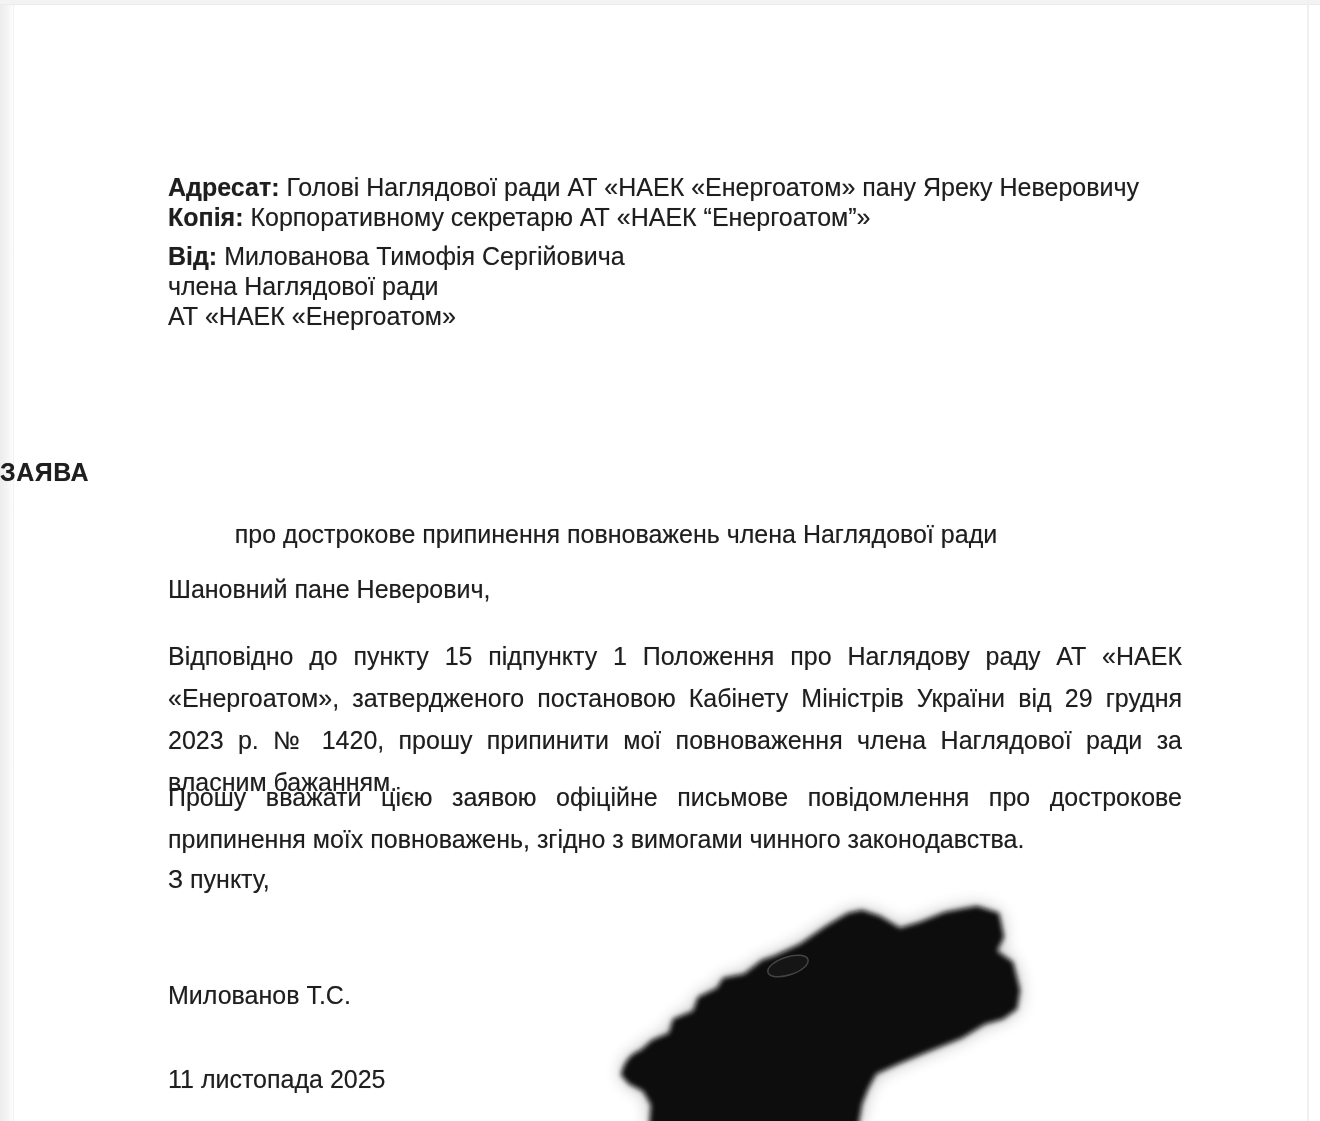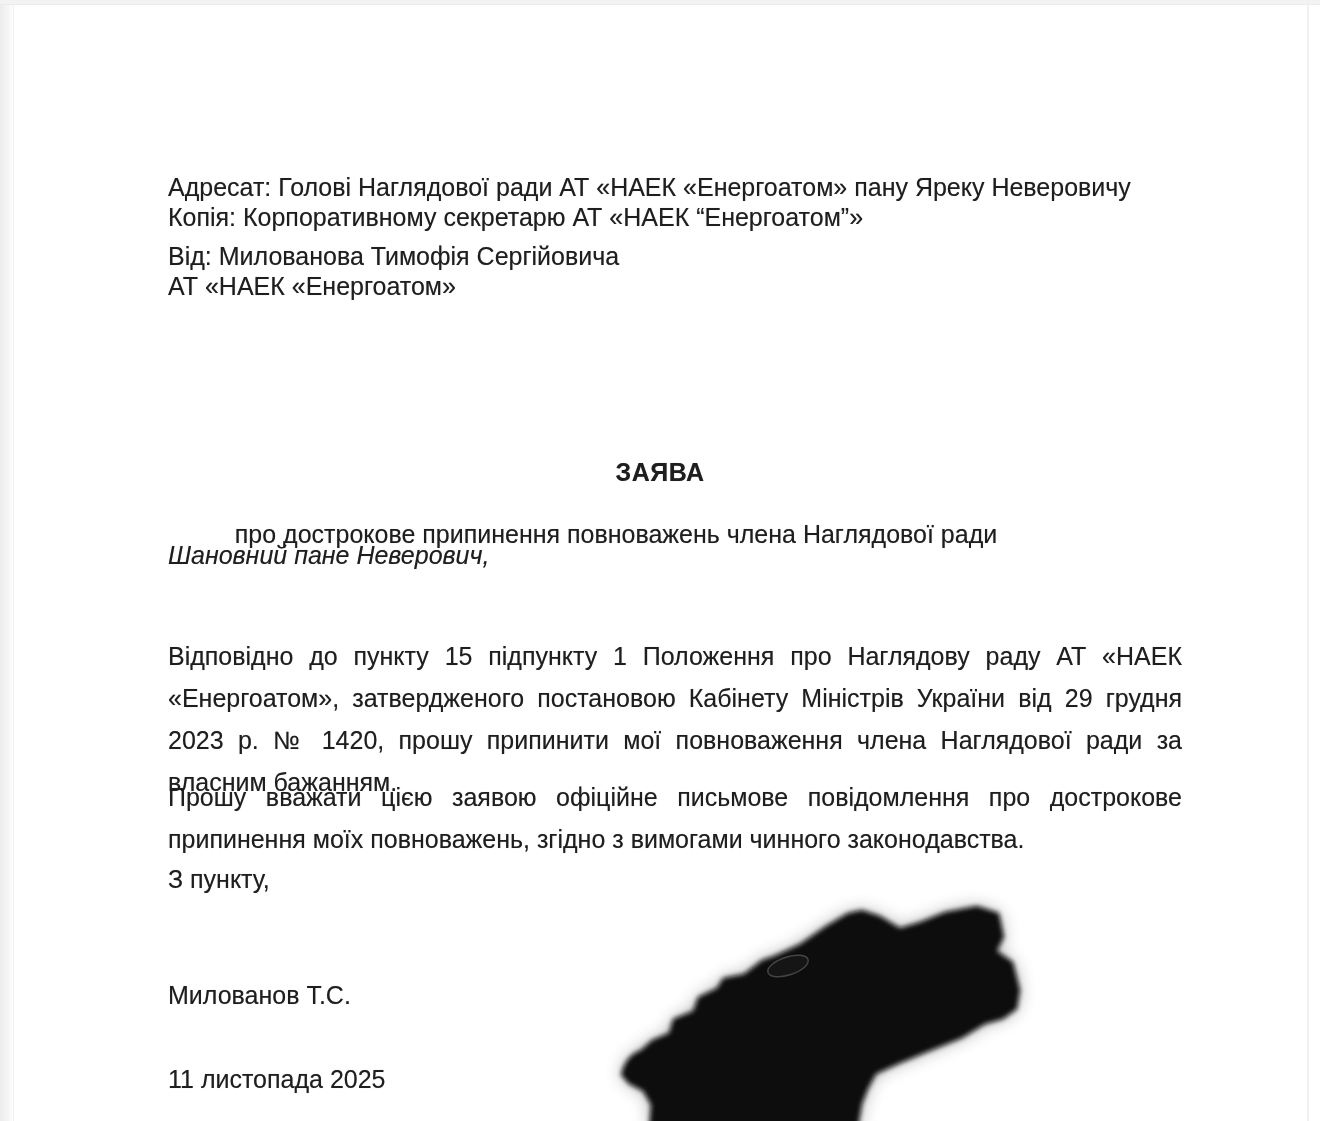--- a/index.html
+++ b/index.html
@@ -23,30 +23,30 @@
     position: absolute; left: 0; top: 0; width: 100%; height: 4px;
     background: #f3f3f4; border-bottom: 1px solid #ebebed;
   }
   .edge-right {
     position: absolute; left: 1307px; top: 0; width: 2px; height: 100%;
     background: #f0f0f1;
   }
 
   .txt { position: absolute; font-size: 25px; line-height: 30px;
          text-shadow: 0 0 0.7px rgba(25,25,25,0.45); }
-  .b { font-weight: normal; text-align: right; }
+  .b { font-weight: bold; text-align: right; }
 
   .addr-block  { left: 168px; top: 172px; width: 1020px; }
   .from-block  { left: 168px; top: 241px; width: 1020px; }
 
-  .title    { left: 0; top: 457px; width: 1320px; text-align: center;
+  .title    { left: 0; top: 457px; width: 1320px; text-align: left;
               font-weight: bold; letter-spacing: 0.5px; }
   .subtitle { left: 0; top: 519px; width: 1232px; text-align: center; }
 
-  .salutation { left: 168px; top: 540px; font-style: italic; }
+  .salutation { left: 168px; top: 574px; }
 
   .para { left: 168px; width: 1014px; margin: 0; line-height: 42px;
           text-align: justify; text-align-last: left; }
   .para-1 { top: 635px; }
   .para-2 { top: 776px; }
 
   .closing   { left: 168px; top: 864px; }
   .sig-block { left: 168px; top: 980px; }
   .date-line { left: 168px; top: 1064px; }
 
@@ -62,20 +62,21 @@
   <div class="edge-top"></div>
   <div class="edge-right"></div>
 
   <div class="txt addr-block">
     <div><span class="b">Адресат:</span> <span>Голові Наглядової ради АТ «НАЕК «Енергоатом» пану Яреку Неверовичу</span></div>
     <div><span class="b">Копія:</span> <span>Корпоративному секретарю АТ «НАЕК “Енергоатом”»</span></div>
   </div>
 
   <div class="txt from-block">
     <div><span class="b">Від:</span> <span>Милованова Тимофія Сергійовича</span></div>
+    <div>члена Наглядової ради</div>
     <div>АТ «НАЕК «Енергоатом»</div>
   </div>
 
   <div class="txt title">ЗАЯВА</div>
   <div class="txt subtitle">про дострокове припинення повноважень члена Наглядової ради</div>
 
   <div class="txt salutation">Шановний пане Неверович,</div>
 
   <p class="txt para para-1">Відповідно до пункту 15 підпункту 1 Положення про Наглядову раду АТ «НАЕК «Енергоатом», затвердженого постановою Кабінету Міністрів України від 29 грудня 2023 р. № 1420, прошу припинити мої повноваження члена Наглядової ради за власним бажанням.</p>
   <p class="txt para para-2">Прошу вважати цією заявою офіційне письмове повідомлення про дострокове припинення моїх повноважень, згідно з вимогами чинного законодавства.</p>

